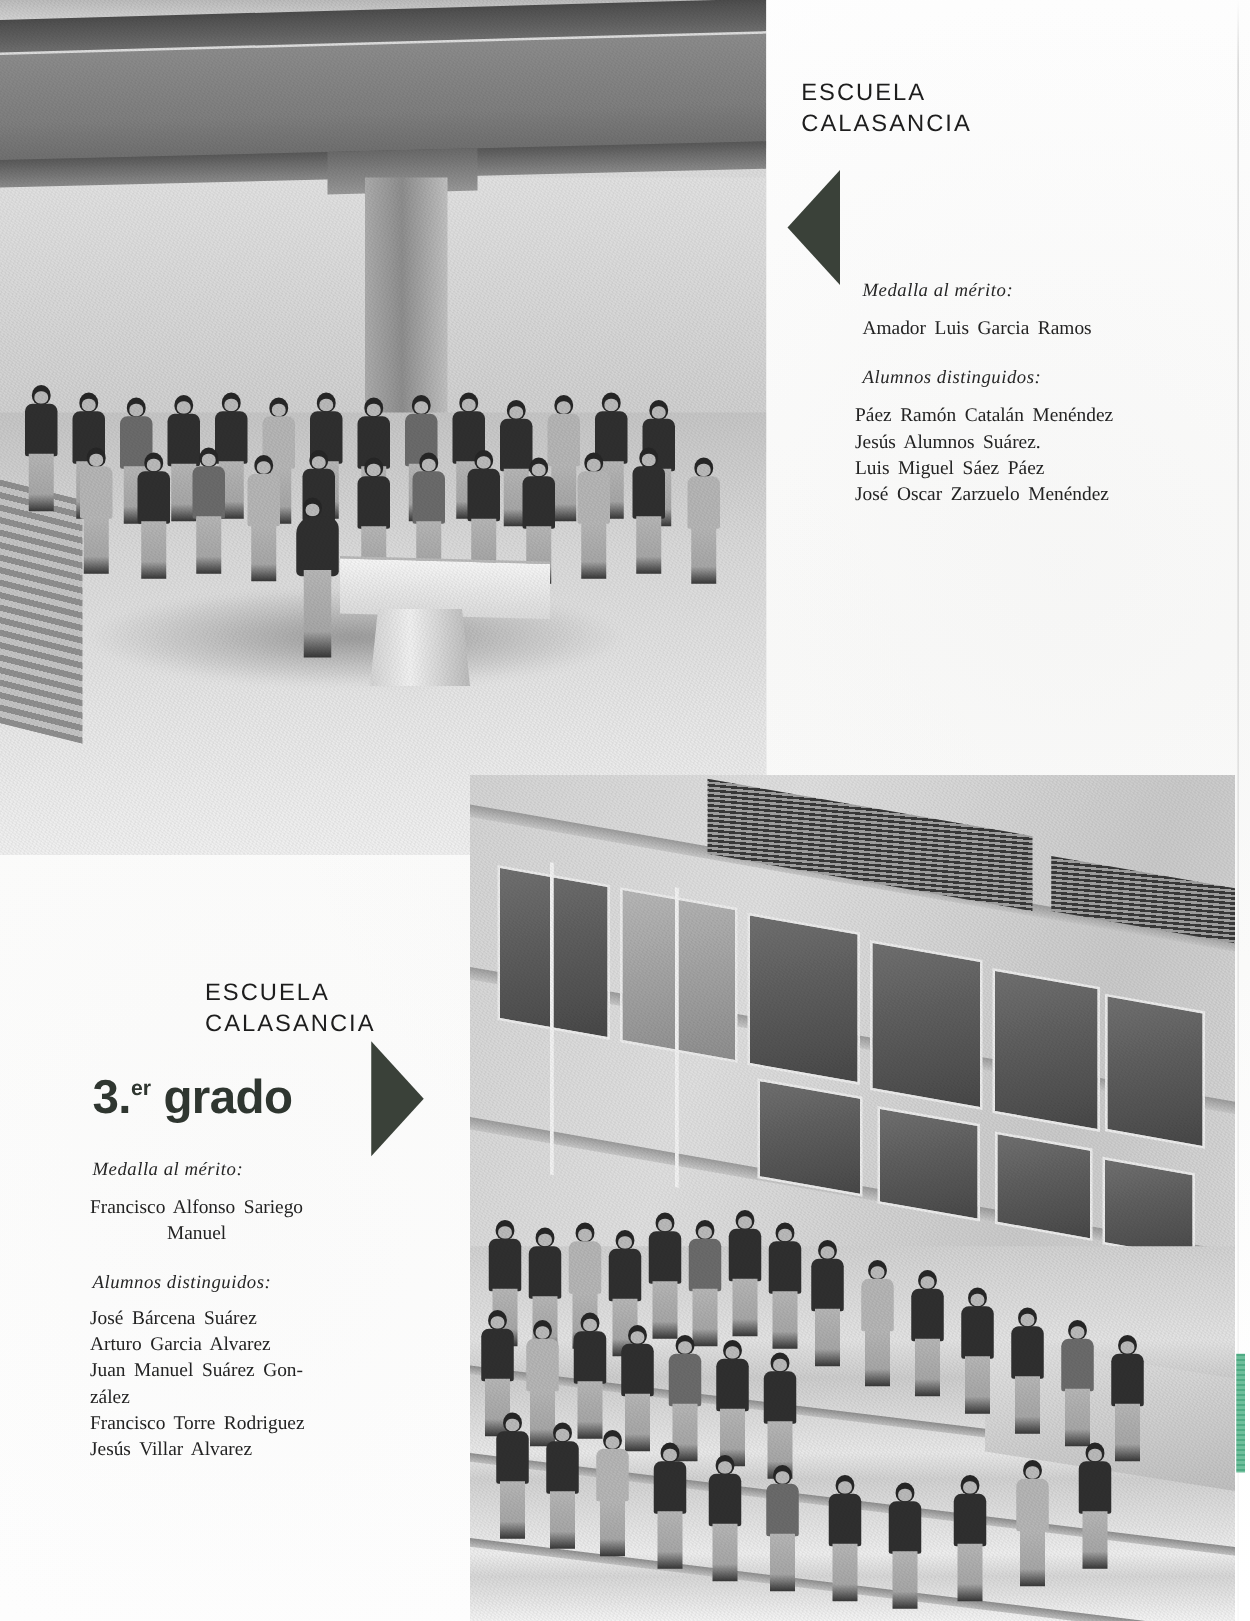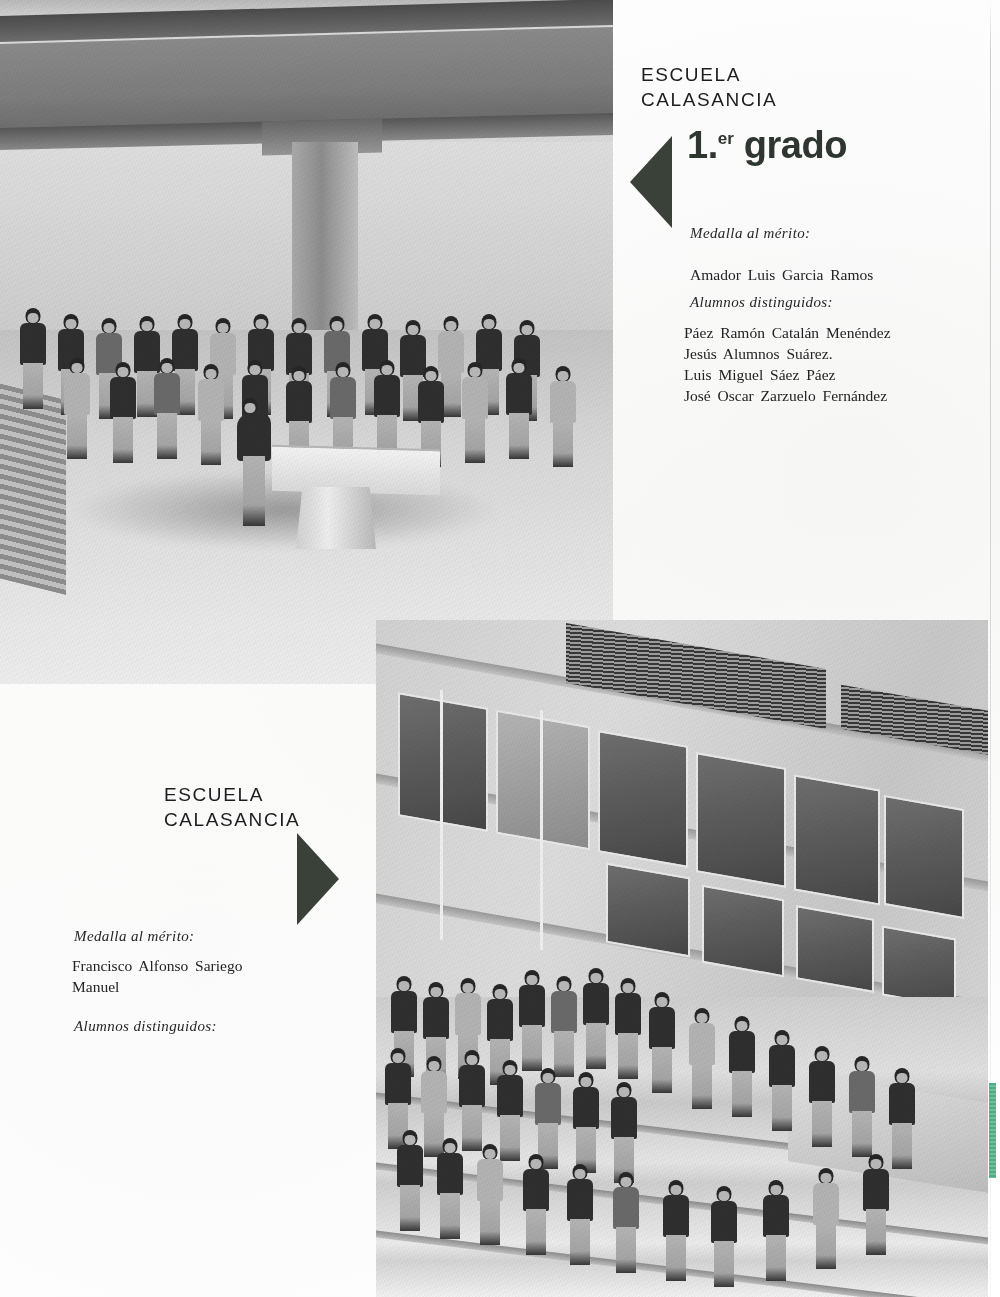--- a/index.html
+++ b/index.html
@@ -692,51 +692,59 @@
       </div>
 
     <div class="grain"></div>
   </div>
 
   <div class="school-name" style="left:641px; top:62px;">ESCUELA
 CALASANCIA</div>
 
   <div class="triangle-left" style="left:630px; top:136px;"></div>
 
-  <div class="grade-title" style="left:687px; top:124px;">
-    <span>1.</span><span class="ord">er</span><span class="word">grado</span>
-  </div>
 
   <div class="label-italic" style="left:690px; top:225px;">Medalla al mérito:</div>
 
-  <div class="name-list" style="left:690px; top:264px;">
+  <div class="name-list" style="left:690px; top:252px;">
     <div class="nm">Amador Luis Garcia Ramos</div>
   </div>
 
   <div class="label-italic" style="left:690px; top:294px;">Alumnos distinguidos:</div>
 
   <div class="name-list" style="left:684px; top:322px;">
     <div class="nm">Páez Ramón Catalán Menéndez</div>
     <div class="nm">Jesús Alumnos Suárez.</div>
     <div class="nm">Luis Miguel Sáez Páez</div>
-    <div class="nm">José Oscar Zarzuelo Fernández</div>
+    <div class="nm">José Oscar Zarzuelo Menéndez</div>
   </div>
 
   <div class="school-name" style="left:164px; top:782px;">ESCUELA
 CALASANCIA</div>
 
   <div class="triangle-right" style="left:297px; top:833px;"></div>
 
+  <div class="grade-title" style="left:74px; top:857px;">
+    <span>3.</span><span class="ord">er</span><span class="word">grado</span>
+  </div>
 
   <div class="label-italic" style="left:74px; top:928px;">Medalla al mérito:</div>
 
-  <div class="name-list" style="left:72px; top:955px;">
+  <div class="name-list" style="left:72px; top:955px;text-align:center;">
     <div class="nm">Francisco Alfonso Sariego</div>
     <div class="nm cont">Manuel</div>
   </div>
 
   <div class="label-italic" style="left:74px; top:1018px;">Alumnos distinguidos:</div>
 
+  <div class="name-list" style="left:72px; top:1044px;">
+    <div class="nm">José Bárcena Suárez</div>
+    <div class="nm">Arturo Garcia Alvarez</div>
+    <div class="nm">Juan Manuel Suárez Gon-</div>
+    <div class="nm cont">zález</div>
+    <div class="nm">Francisco Torre Rodriguez</div>
+    <div class="nm">Jesús Villar Alvarez</div>
+  </div>
 
   <div class="edge-line"></div>
   <div class="green-strip"></div>
 
 </div>
 
 </body></html>

